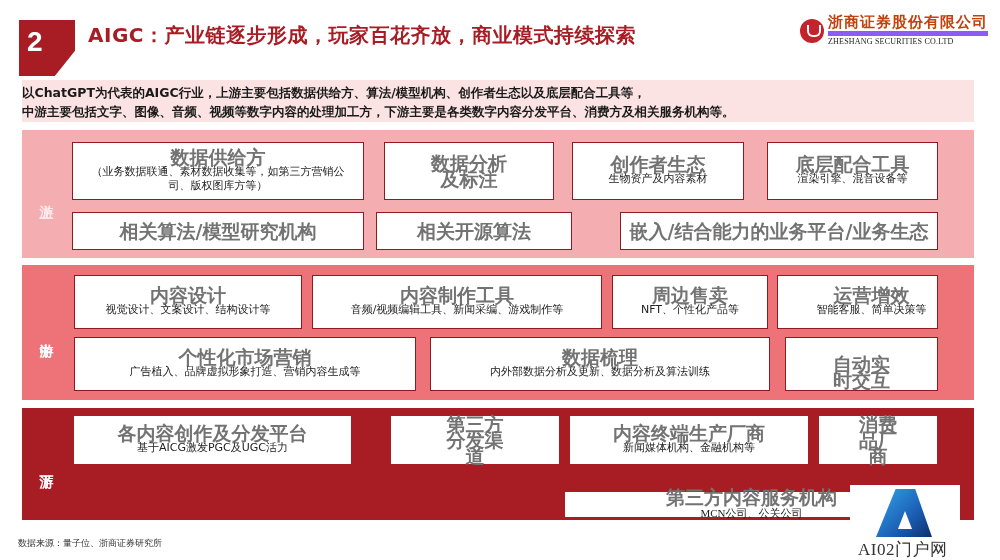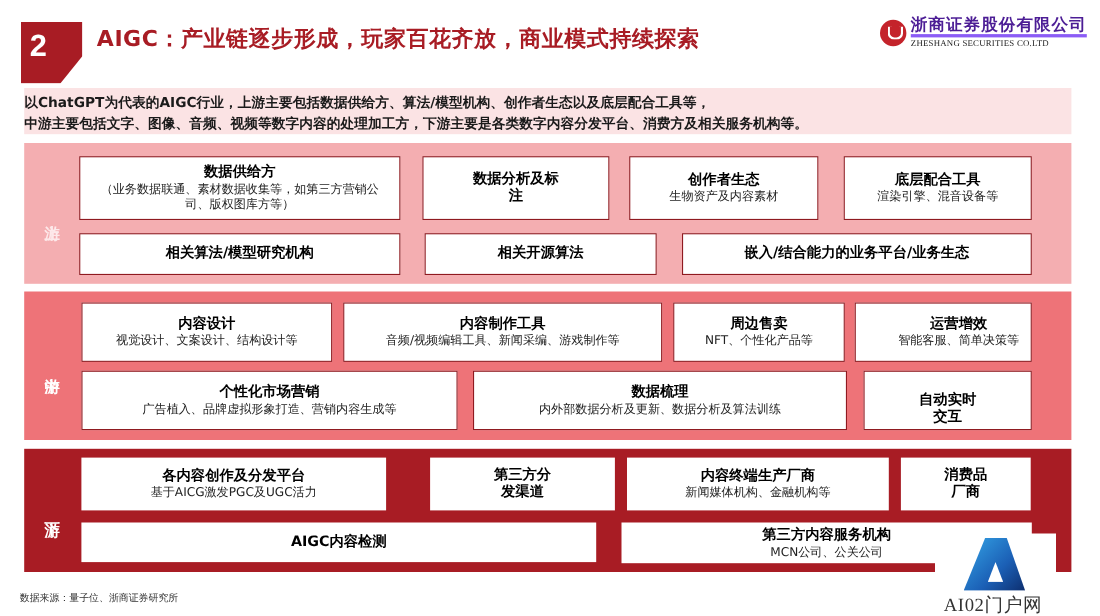--- a/index.html
+++ b/index.html
@@ -23,21 +23,21 @@
   .logo { position: absolute; left: 800px; top: 14px; display: flex; align-items: center; }
   .logo-mark {
     width: 24px; height: 24px; border-radius: 50%; background: #c4232b; position: relative;
     margin-right: 4px;
   }
   .logo-mark::after {
     content: ""; position: absolute; left: 7px; top: 6px; width: 10px; height: 10px;
     border: 2px solid #fff; border-top: none; border-radius: 0 0 6px 6px;
   }
   .logo-text { display: flex; flex-direction: column; }
-  .logo-cn { font-size: 15px; font-weight: bold; color: #4c1d95; letter-spacing: 1px; line-height: 17px; border-bottom: 3px solid #8b5cf6; }
+  .logo-cn { font-size: 15px; font-weight: bold; color: #c2410c; letter-spacing: 1px; line-height: 17px; border-bottom: 5px solid #8b5cf6; }
   .logo-en { font-size: 8px; font-family: "Liberation Serif", serif; color: #222; line-height: 11px; letter-spacing: 0.2px; }
 
   .intro {
     position: absolute; left: 22px; top: 80px; width: 952px; height: 42px;
     background: #fbe3e4; 
     font-size: 12.5px; font-weight: bold; line-height: 19px; padding-top: 3px; color: #1a1a1a;
   }
 
   .band { position: absolute; left: 22px; width: 952px; }
   .band-label {
@@ -50,21 +50,21 @@
   .band-up .band-label { color: #fde9ea; }
   .band-mid { top: 265px; height: 135px; background: #ee7378; }
   .band-down { top: 408px; height: 112px; background: #a81c24; }
 
   .box {
     position: absolute; background: #fff; border: 1px solid #8f1a20;
     display: flex; flex-direction: column; align-items: center; justify-content: center;
     text-align: center; padding: 0 4px;
   }
   .band-down .box { border: none; }
-  .box-title { font-size: 13px; font-weight: bold; line-height: 16px; color: #000000; }
+  .box-title { font-size: 19px; font-weight: bold; line-height: 16px; color: #737373; }
   .box-sub { font-size: 11px; line-height: 14px; color: #222; }
 
   .source { position: absolute; left: 18px; top: 537px; font-size: 9px; color: #333; }
 
   .watermark { position: absolute; left: 850px; top: 485px; width: 110px; height: 75px; background: #fff; }
   .wm-logo {
     position: absolute; left: 26px; top: 4px; width: 56px; height: 48px;
     background: linear-gradient(135deg, #35a6e8 0%, #1b5fb5 60%, #0d2e6e 100%);
     clip-path: polygon(35% 0, 70% 0, 100% 100%, 0 100%);
   }
@@ -109,21 +109,21 @@
     <div class="box-sub">生物资产及内容素材</div>
   </div>
   <div class="box" style="left:745px; top:12px; width:171px; height:58px;">
     <div class="box-title">底层配合工具</div>
     <div class="box-sub">渲染引擎、混音设备等</div>
   </div>
 
   <div class="box" style="left:50px; top:82px; width:292px; height:38px;">
     <div class="box-title">相关算法/模型研究机构</div>
   </div>
-  <div class="box" style="left:364px; top:82px; width:211px; height:38px;">
+  <div class="box" style="left:354px; top:82px; width:196px; height:38px;">
     <div class="box-title">相关开源算法</div>
   </div>
   <div class="box" style="left:598px; top:82px; width:318px; height:38px;">
     <div class="box-title">嵌入/结合能力的业务平台/业务生态</div>
   </div>
 </div>
 
 <div class="band band-mid">
   <div class="band-label">中游</div>
 
@@ -168,24 +168,21 @@
     <div class="box-title" style="width:64px;">第三方分发渠道</div>
   </div>
   <div class="box" style="left:548px; top:8px; width:238px; height:48px;">
     <div class="box-title">内容终端生产厂商</div>
     <div class="box-sub">新闻媒体机构、金融机构等</div>
   </div>
   <div class="box" style="left:797px; top:8px; width:118px; height:48px;">
     <div class="box-title" style="width:48px;">消费品厂商</div>
   </div>
 
-  <div class="box" style="left:52px; top:67px; width:468px; height:36px;">
-    <div class="box-title">AIGC内容检测</div>
-  </div>
-  <div class="box" style="left:543px; top:67px; width:373px; height:37px;">
+  <div class="box" style="left:543px; top:84px; width:373px; height:25px;font-family:Liberation Serif, serif;">
     <div class="box-title">第三方内容服务机构</div>
     <div class="box-sub">MCN公司、公关公司</div>
   </div>
 </div>
 
 <div class="source">数据来源：量子位、浙商证券研究所</div>
 
 <div class="watermark">
   <div class="wm-logo"></div>
   <div class="wm-text">AI02门户网</div>

